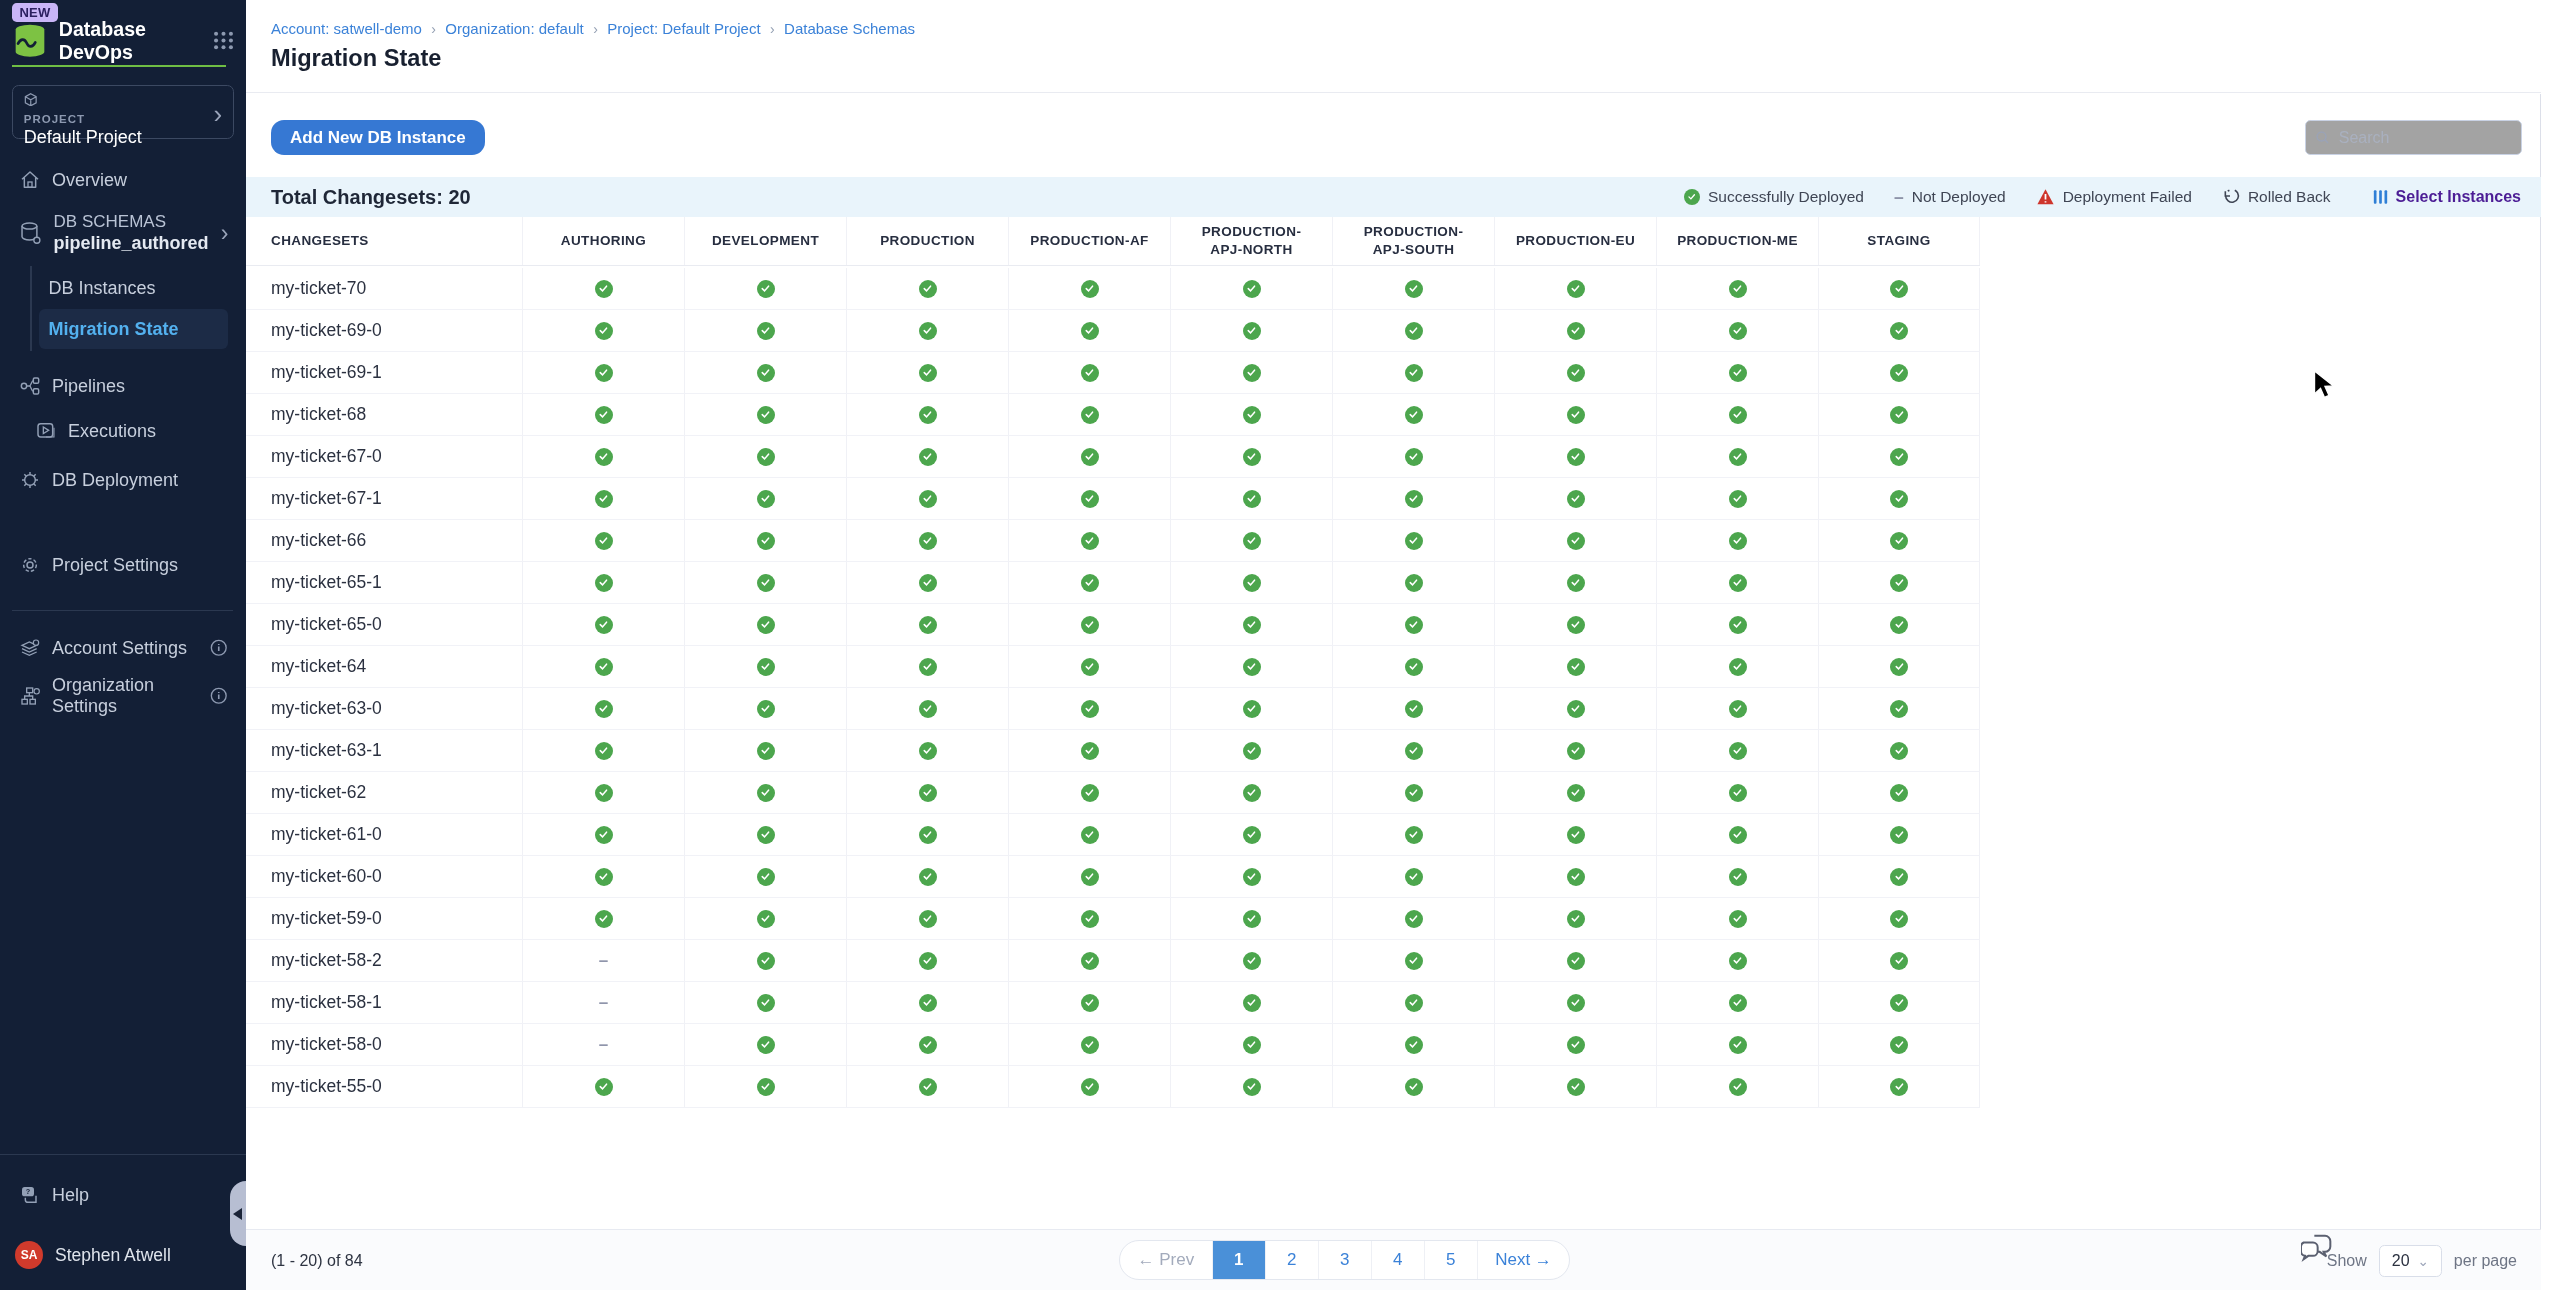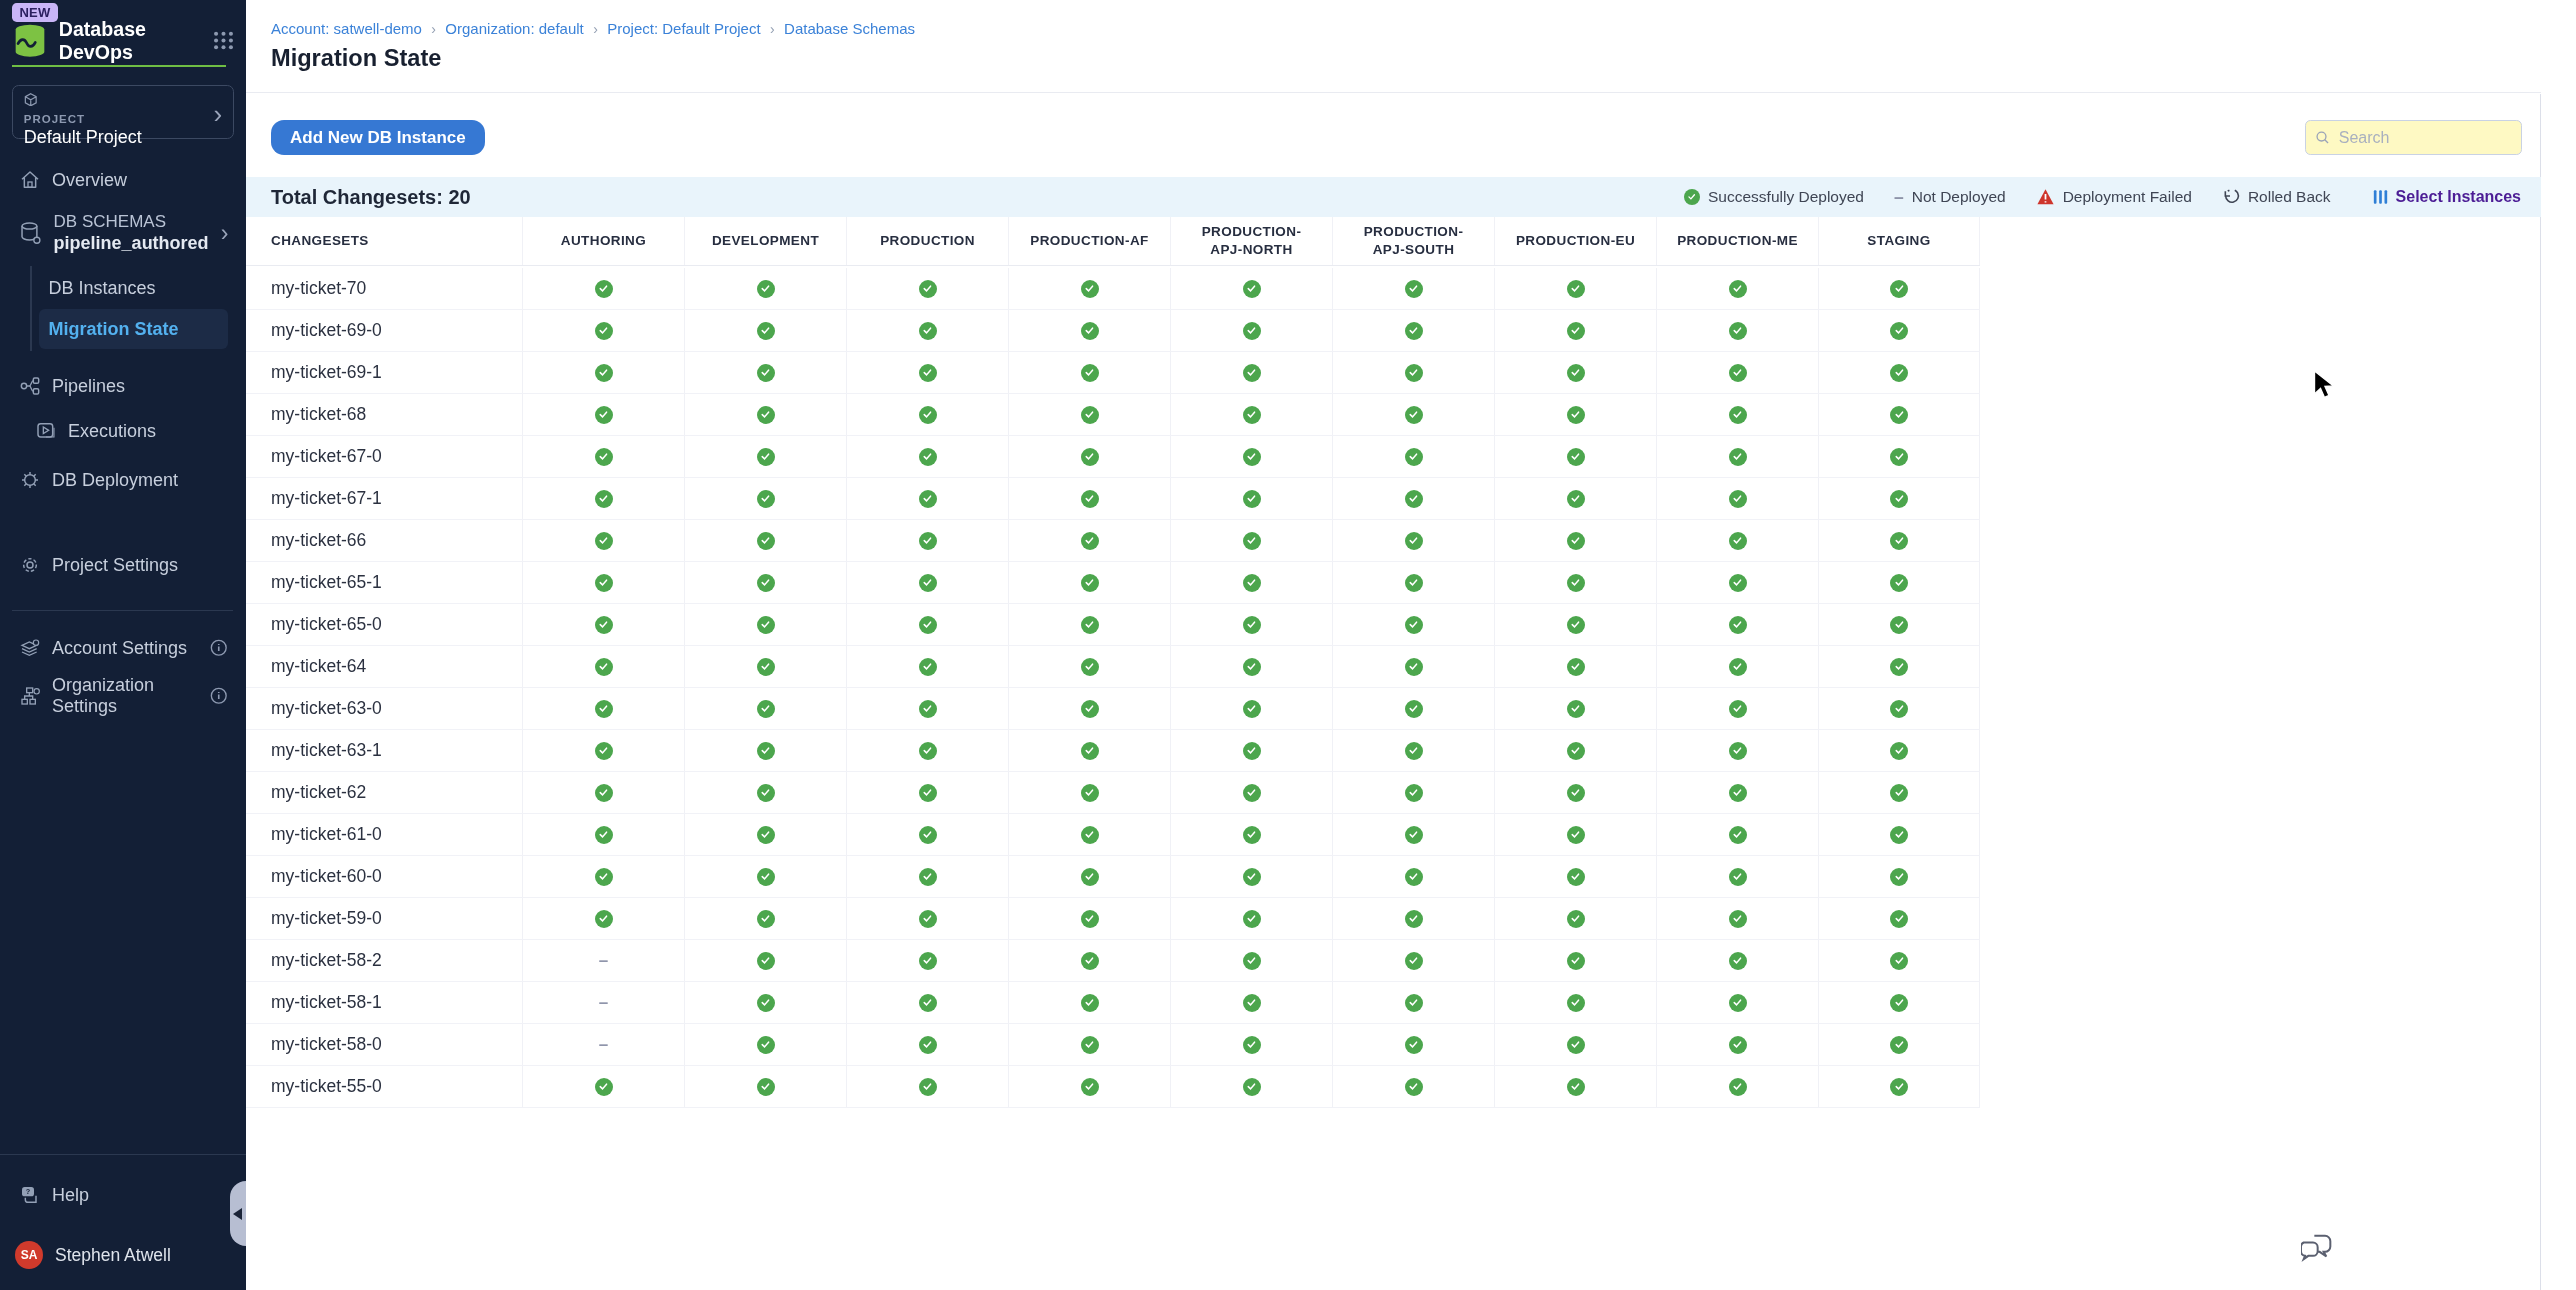--- a/index.html
+++ b/index.html
@@ -47,21 +47,21 @@
   .main { position:absolute; left:246px; top:0; width:2330px; height:1291px; background:#fff; }
 
   .breadcrumb { position:absolute; left:25px; top:20px; display:flex; align-items:center; gap:9.4px; font-size:15px; }
   .crumb { color:#3b82d8; cursor:pointer; text-decoration:none; }
   .crumb-sep { color:#94a0b3; font-size:14px; }
   .page-title { position:absolute; left:25px; top:45px; font-size:23.6px; font-weight:700; color:#182030; }
   .header-divider { position:absolute; left:0; top:92px; width:2295px; height:1.3px; background:#e9ebf1; }
   .content-right-border { position:absolute; left:2294px; top:94px; height:1197px; width:1.3px; background:#dcdfe9; }
 
   .add-btn { position:absolute; left:25px; top:120px; height:35px; padding:0 19px; background:#3678d3; color:#fff; font-weight:700; font-size:17px; border:none; border-radius:13px; display:flex; align-items:center; cursor:pointer; font-family:inherit; }
-  .search-box { position:absolute; left:2059px; top:120px; width:217px; height:35px; border:1.3px solid #c9d2e4; border-radius:5.4px; background:#fef9c3; display:flex; align-items:center; gap:8px; padding:0 9.4px; }
+  .search-box { position:absolute; left:2059px; top:120px; width:217px; height:35px; border:1.3px solid #c9d2e4; border-radius:5.4px; background:#a3a3a3; display:flex; align-items:center; gap:8px; padding:0 9.4px; }
   .search-box input { border:none; outline:none; font-size:16px; color:#3a4150; width:100%; font-family:inherit; background:transparent; }
   .search-box input::placeholder { color:#a9b0bf; }
 
   .summary { position:absolute; left:0; top:177px; width:2295px; height:40px; background:#e9f4fb; }
   .summary-title { position:absolute; left:25px; top:0; height:100%; display:flex; align-items:center; font-weight:700; font-size:20px; color:#1f2737; }
   .legend { position:absolute; right:20px; top:0; height:100%; display:flex; align-items:center; gap:30px; }
   .legend-item { display:flex; align-items:center; gap:8px; font-size:15.5px; color:#3f4554; }
   .legend-dash { color:#8d93a8; font-size:17.5px; font-weight:700; }
   .select-instances { display:flex; align-items:center; gap:8px; font-size:16px; font-weight:700; color:#4c1d95; cursor:pointer; margin-left:12px; }
 
@@ -1637,20 +1637,40 @@
           <div class="td td-status td-last">
             <span class="check">
               <svg width="10.8" height="10.8" viewBox="0 0 24 24">
                 <path d="M5 12.5 l5 5 L19 7" fill="none" stroke="#fff" stroke-width="3.4" stroke-linecap="round"></path>
               </svg>
             </span>
           </div>
         </div>
       </div>
 
+    <div class="footer">
+      <div class="range-text">(1 - 20) of 84</div>
+      <div class="pagination">
+        <div class="page-btn page-prev">← Prev</div>
+        <div class="page-btn page-active">1</div>
+        <div class="page-btn">2</div>
+        <div class="page-btn">3</div>
+        <div class="page-btn">4</div>
+        <div class="page-btn page-next">5</div>
+        <div class="page-btn page-next">Next →</div>
+      </div>
+      <div class="perpage">
+        <span>Show</span>
+        <span class="page-size-select">
+          <span class="page-size-value">20</span>
+          <span class="chev-down">⌄</span>
+        </span>
+        <span>per page</span>
+      </div>
+    </div>
 
     <svg class="chat-widget" width="32" height="31" viewBox="0 0 48 46">
       <path d="M20 4 h16 a8 8 0 0 1 8 8 v8 a8 8 0 0 1 -8 8 h-2 l4 7 -10 -7 h-8 a8 8 0 0 1 -8 -8" fill="none" stroke="#5b6070" stroke-width="3"></path>
       <path d="M4 14 h14 a7 7 0 0 1 7 7 v6 a7 7 0 0 1 -7 7 h-7 l-7 5 2 -5 a7 7 0 0 1 -6 -7 v-6 a7 7 0 0 1 4 -7 Z" fill="#fff" stroke="#5b6070" stroke-width="3"></path>
     </svg>
 
     <svg class="mouse-cursor" width="27" height="30" viewBox="0 0 26 30">
       <path d="M2 1 L2 24 L8 18.5 L12 27.5 L16.5 25.5 L12.5 16.5 L21 16 Z" fill="#000" stroke="#fff" stroke-width="1.4"></path>
     </svg>
 

